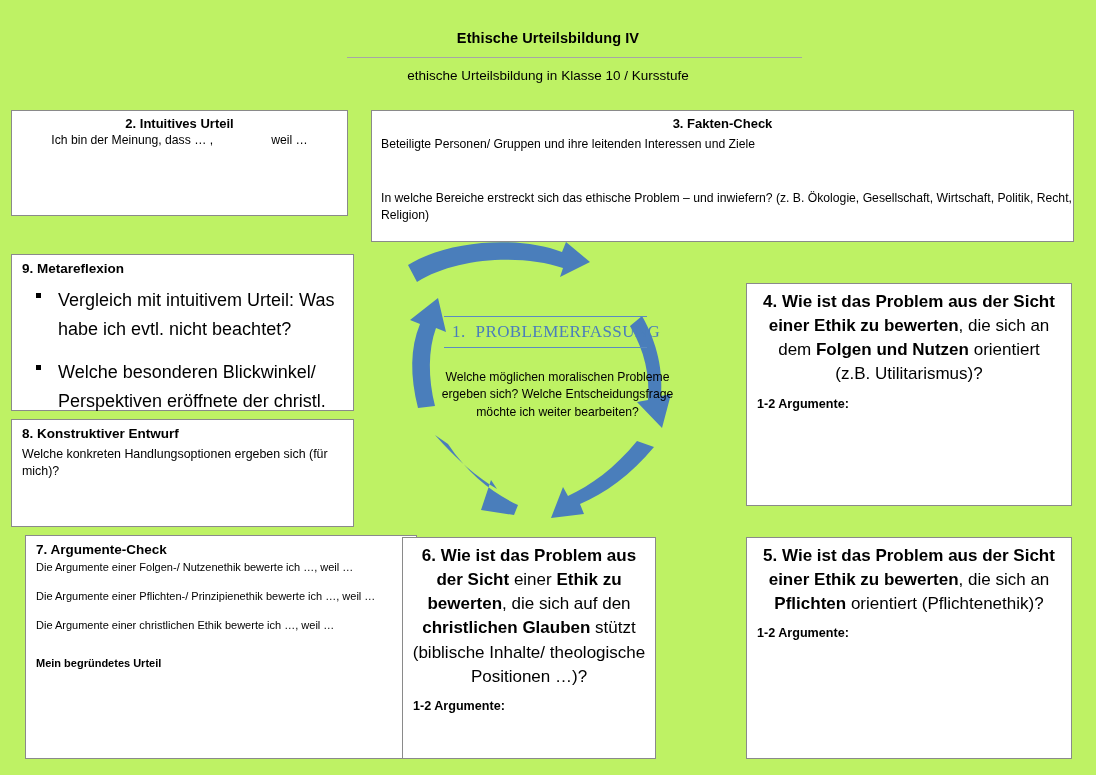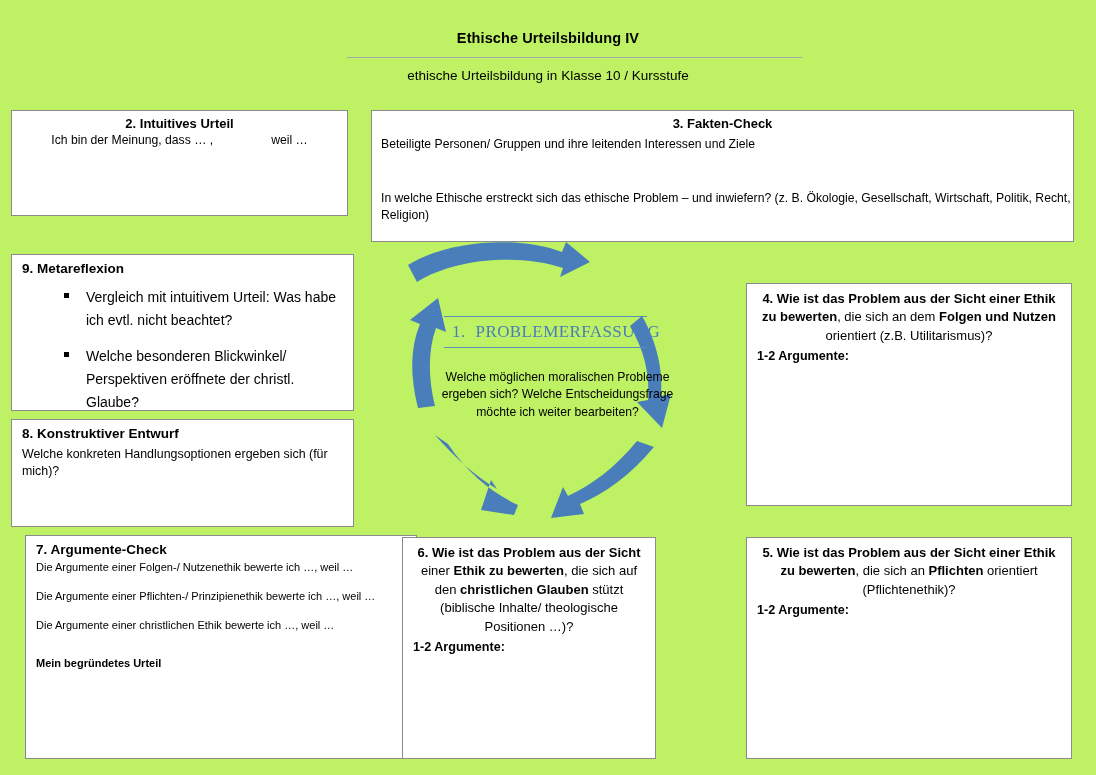--- a/index.html
+++ b/index.html
@@ -80,24 +80,23 @@
 
   
   #box9 { left: 11px; top: 254px; width: 343px; height: 157px; }
   #box9 ul {
     margin: 10px 0 0 0;
     padding: 0 14px 0 46px;
     list-style: none;
   }
   #box9 li {
     position: relative;
-    font-size: 14px;
+    font-size: 18px;
     line-height: 1.62;
     margin-bottom: 14px;
-    margin-left: 28px;
   }
   #box9 li::before {
     content: "";
     position: absolute;
     left: -22px; top: 7px;
     width: 5px; height: 5px;
     background: #000;
   }
 
   
@@ -115,30 +114,30 @@
   #box7 .p.first { margin-top: 2px; }
   #box7 .p.strong { font-weight: bold; margin-top: 22px; }
 
   
   #box4 { left: 746px; top: 283px; width: 326px; height: 223px; }
   #box5 { left: 746px; top: 537px; width: 326px; height: 222px; }
   #box6 { left: 402px; top: 537px; width: 254px; height: 222px; }
 
   .ethics-head {
     text-align: center;
-    font-size: 13px;
+    font-size: 17px;
     line-height: 1.42;
     padding: 6px 12px 0 12px;
   }
   .ethics-head b { font-weight: bold; }
   .ethics-args {
     font-weight: bold;
     font-size: 12.6px;
     padding: 0 0 0 10px;
-    margin-top: 4px;
+    margin-top: 10px;
   }
   #box6 .ethics-head { padding: 6px 8px 0 8px; }
 
   
   #cycle-title-wrap {
     left: 444px; top: 316px; width: 203px;
   }
   #cycle-rule-top, #cycle-rule-bottom {
     width: 203px; height: 1px; background: #5b8cc0;
   }
@@ -174,21 +173,21 @@
   <div class="abs box" id="box2">
     <div class="box-title">2. Intuitives Urteil</div>
     <div id="box2-line">
       <span>Ich bin der Meinung, dass … ,</span><span class="gap"></span><span>weil …</span>
     </div>
   </div>
 
   <div class="abs box" id="box3">
     <div class="box-title">3. Fakten-Check</div>
     <div id="box3-l1" class="body-text">Beteiligte Personen/ Gruppen und ihre leitenden Interessen und Ziele</div>
-    <div id="box3-l2" class="body-text">In welche Ethische erstreckt sich das ethische Problem – und inwiefern? (z. B. Ökologie, Gesellschaft, Wirtschaft, Politik, Recht, Religion)</div>
+    <div id="box3-l2" class="body-text">In welche Bereiche erstreckt sich das ethische Problem – und inwiefern? (z. B. Ökologie, Gesellschaft, Wirtschaft, Politik, Recht, Religion)</div>
   </div>
 
   <div class="abs box" id="box9">
     <div class="box-title-left">9. Metareflexion</div>
     <ul>
       <li>Vergleich mit intuitivem Urteil: Was habe ich evtl. nicht beachtet?</li>
       <li>Welche besonderen Blickwinkel/ Perspektiven eröffnete der christl. Glaube?</li>
     </ul>
   </div>
 

